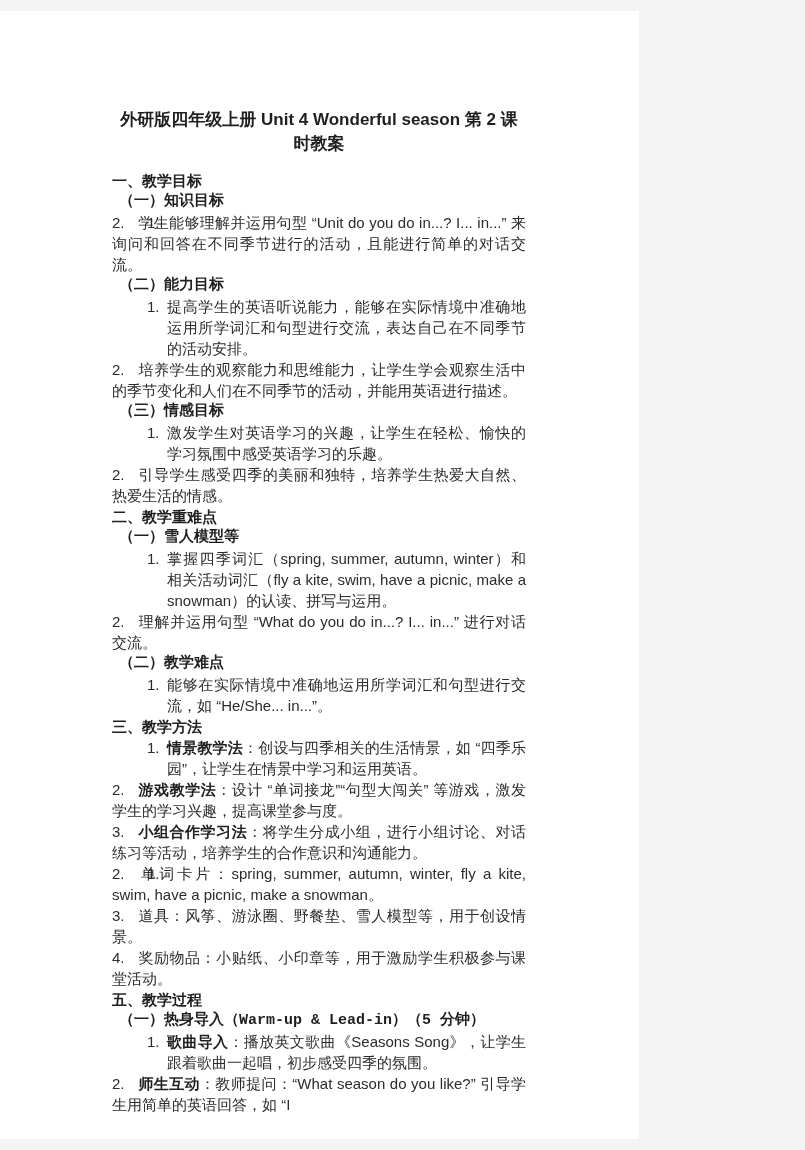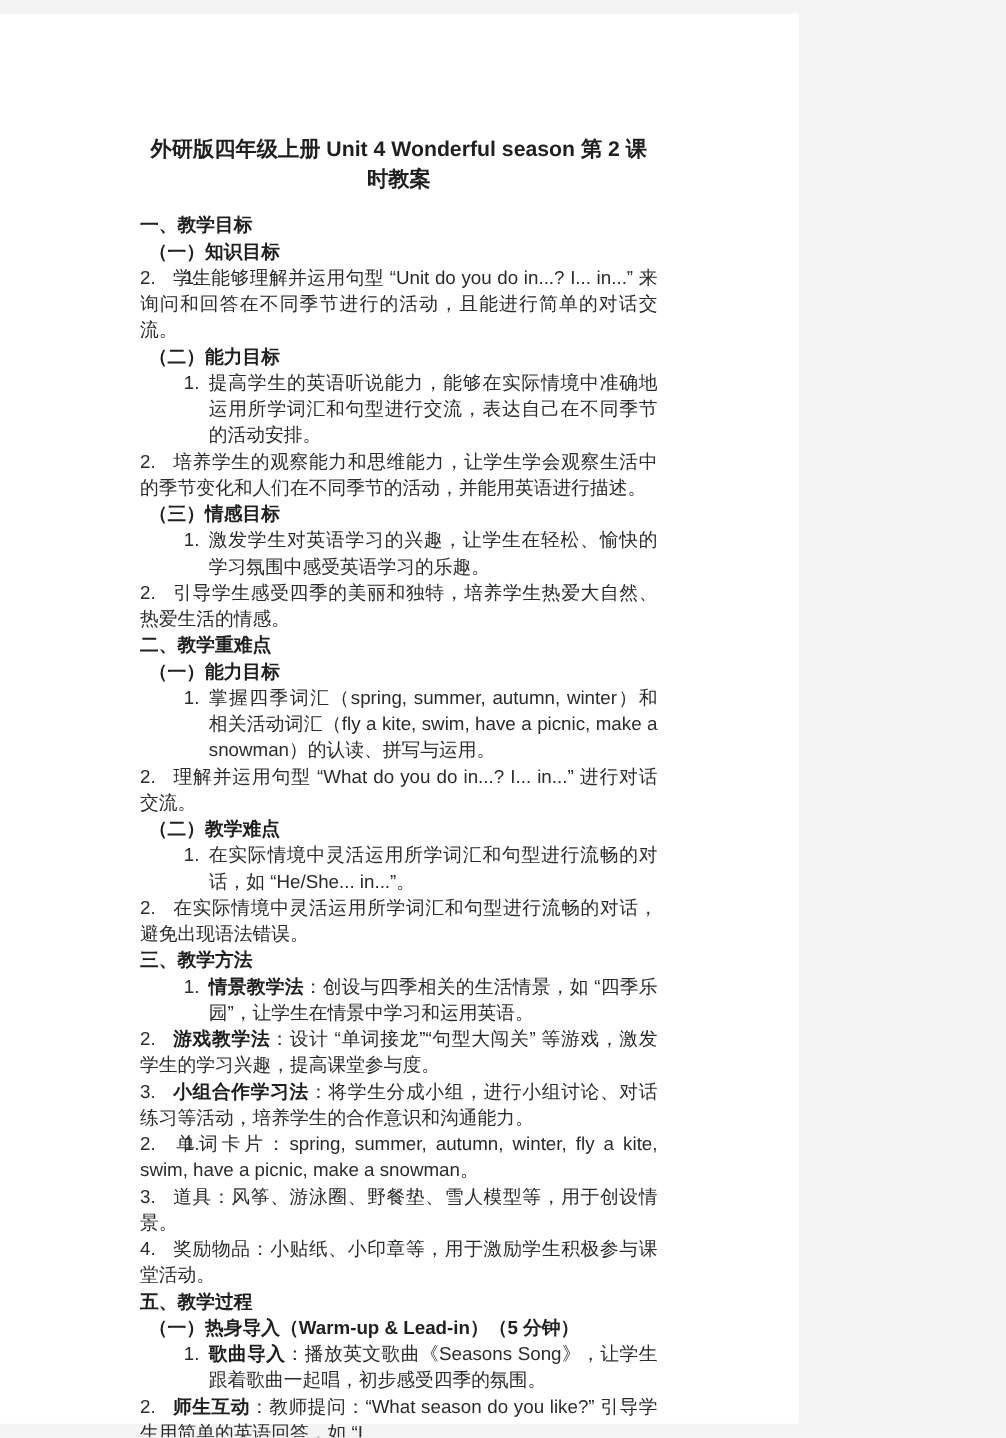--- a/index.html
+++ b/index.html
@@ -36,21 +36,21 @@
   }
   .blk {
     position: relative;
     margin: 0;
     font-size: 15px;
     line-height: 21px;
     text-align: justify;
     color: #2b2b2b;
   }
   .blk.h1 { font-weight: bold; text-align: left; color: #1f1f1f; }
-  .blk.h2 { font-weight: bold; text-align: left; color: #1f1f1f; padding-left: 7px; }
+  .blk.h2 { font-weight: bold; text-align: left; color: #1f1f1f; padding-left: 7px; font-family: Liberation Mono, monospace; }
   .blk.li { padding-left: 55px; }
   .blk.li > .num { position: absolute; left: 35px; top: 0; }
   .blk.p  > .num { display: inline-block; width: 26px; }
   .b { font-weight: bold; color: #1f1f1f; }
 </style>
 </head>
 <body>
 
 <div class="canvas">
   <div class="page">
@@ -60,26 +60,25 @@
         <div class="blk h2"><span class="b">（一）知识目标</span></div>
         <div class="blk li"><span class="num">1.</span></div>
         <div class="blk p"><span class="num">2.</span><span>学生能够理解并运用句型 “Unit do you do in...? I... in...” 来询问和回答在不同季节进行的活动，且能进行简单的对话交流。</span></div>
         <div class="blk h2"><span class="b">（二）能力目标</span></div>
         <div class="blk li"><span class="num">1.</span><span>提高学生的英语听说能力，能够在实际情境中准确地运用所学词汇和句型进行交流，表达自己在不同季节的活动安排。</span></div>
         <div class="blk p"><span class="num">2.</span><span>培养学生的观察能力和思维能力，让学生学会观察生活中的季节变化和人们在不同季节的活动，并能用英语进行描述。</span></div>
         <div class="blk h2"><span class="b">（三）情感目标</span></div>
         <div class="blk li"><span class="num">1.</span><span>激发学生对英语学习的兴趣，让学生在轻松、愉快的学习氛围中感受英语学习的乐趣。</span></div>
         <div class="blk p"><span class="num">2.</span><span>引导学生感受四季的美丽和独特，培养学生热爱大自然、热爱生活的情感。</span></div>
         <div class="blk h1"><span class="b">二、教学重难点</span></div>
-        <div class="blk h2"><span class="b">（一）能力目标</span></div>
+        <div class="blk h2"><span class="b">（一）雪人模型等</span></div>
         <div class="blk li"><span class="num">1.</span><span>掌握四季词汇（spring, summer, autumn, winter）和相关活动词汇（fly a kite, swim, have a picnic, make a snowman）的认读、拼写与运用。</span></div>
         <div class="blk p"><span class="num">2.</span><span>理解并运用句型 “What do you do in...? I... in...” 进行对话交流。</span></div>
         <div class="blk h2"><span class="b">（二）教学难点</span></div>
-        <div class="blk li"><span class="num">1.</span><span>在实际情境中灵活运用所学词汇和句型进行流畅的对话，如 “He/She... in...”。</span></div>
-        <div class="blk p"><span class="num">2.</span><span>在实际情境中灵活运用所学词汇和句型进行流畅的对话，避免出现语法错误。</span></div>
+        <div class="blk li"><span class="num">1.</span><span>能够在实际情境中准确地运用所学词汇和句型进行交流，如 “He/She... in...”。</span></div>
         <div class="blk h1"><span class="b">三、教学方法</span></div>
         <div class="blk li"><span class="num">1.</span><span class="b">情景教学法</span><span>：创设与四季相关的生活情景，如 “四季乐园”，让学生在情景中学习和运用英语。</span></div>
         <div class="blk p"><span class="num">2.</span><span class="b">游戏教学法</span><span>：设计 “单词接龙”“句型大闯关” 等游戏，激发学生的学习兴趣，提高课堂参与度。</span></div>
         <div class="blk p"><span class="num">3.</span><span class="b">小组合作学习法</span><span>：将学生分成小组，进行小组讨论、对话练习等活动，培养学生的合作意识和沟通能力。</span></div>
         <div class="blk li"><span class="num">1.</span></div>
         <div class="blk p"><span class="num">2.</span><span>单词卡片：spring, summer, autumn, winter, fly a kite, swim, have a picnic, make a snowman。</span></div>
         <div class="blk p"><span class="num">3.</span><span>道具：风筝、游泳圈、野餐垫、雪人模型等，用于创设情景。</span></div>
         <div class="blk p"><span class="num">4.</span><span>奖励物品：小贴纸、小印章等，用于激励学生积极参与课堂活动。</span></div>
         <div class="blk h1"><span class="b">五、教学过程</span></div>
         <div class="blk h2"><span class="b">（一）热身导入（Warm-up &amp; Lead-in）（5 分钟）</span></div>

